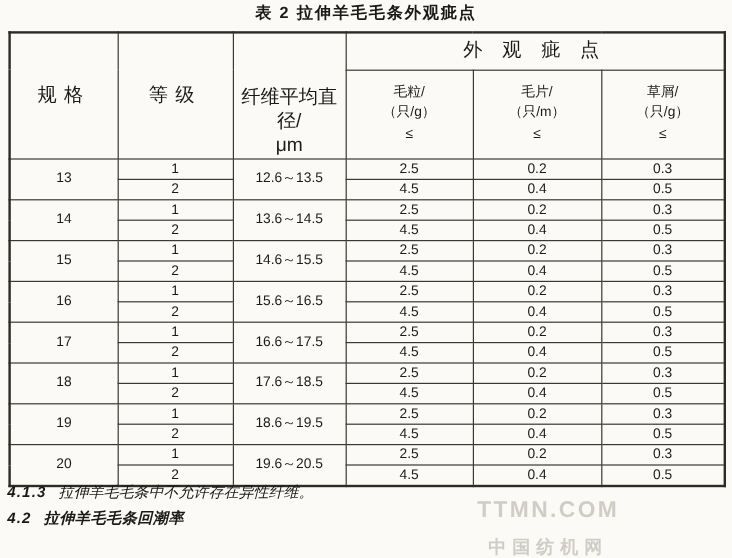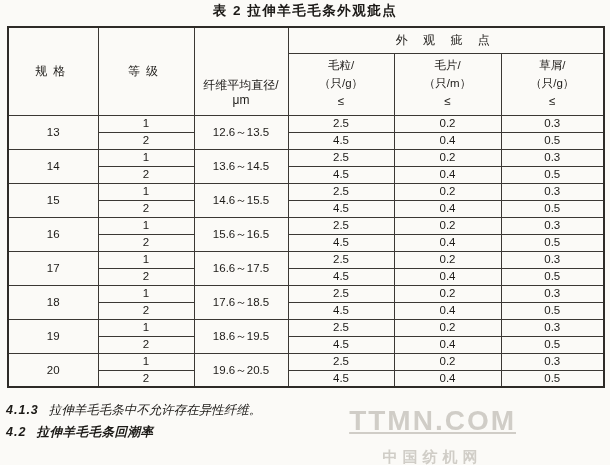--- a/index.html
+++ b/index.html
@@ -25,42 +25,42 @@
     border-collapse: collapse; table-layout: fixed;
     background: #fbfaf7;
   }
   table.defects th, table.defects td {
     border: 1px solid #3b3834;
     text-align: center; vertical-align: middle;
     font-size: 11.5px; font-weight: normal; padding: 0;
     line-height: 1.25;
   }
   table.defects { border: 2px solid #2e2b27; }
-  tr.group-head th { height: 26px; font-size: 12px; letter-spacing: 6px; }
+  tr.group-head th { height: 26px; font-size: 16px; letter-spacing: 6px; }
   tr.sub-head th { height: 62px; }
   tr.sub-head .hline { display: block; line-height: 1.55; font-size: 11.5px; }
   tbody td { height: 17px; }
   tbody tr.group-first td { border-top: 1.6px solid #2e2b27; }
   th.merged { font-size: 12px; letter-spacing: 2px; }
 
   .notes {
     position: absolute; left: 6px; top: 404px; width: 600px;
     font-size: 12.5px; line-height: 1.0;
   }
   .note-line { margin-bottom: 9px; white-space: nowrap; font-style: italic; }
   .note-num { font-weight: bold; margin-right: 10px; letter-spacing: 1px; }
   .note-bold { font-weight: bold; letter-spacing: 0.5px; }
   .note-indent { padding-left: 28px; letter-spacing: 0.5px; }
 
   .watermark {
     position: absolute; right: 16px; bottom: 1px;
     text-align: center; color: #ccc9c2; font-weight: bold;
     line-height: 1; user-select: none; opacity: 0.9;
   }
-  .watermark .wm1 { font-size: 28px; letter-spacing: 2px; text-decoration: underline; }
+  .watermark .wm1 { font-size: 19px; letter-spacing: 2px; }
   .watermark .wm2 { font-size: 15px; letter-spacing: 5px; margin-top: 14px; }
 </style>
 </head>
 <body>
 
 <div class="page">
 
   <div class="doc-title">表 2  拉伸羊毛毛条外观疵点</div>
 
   <table class="defects">

